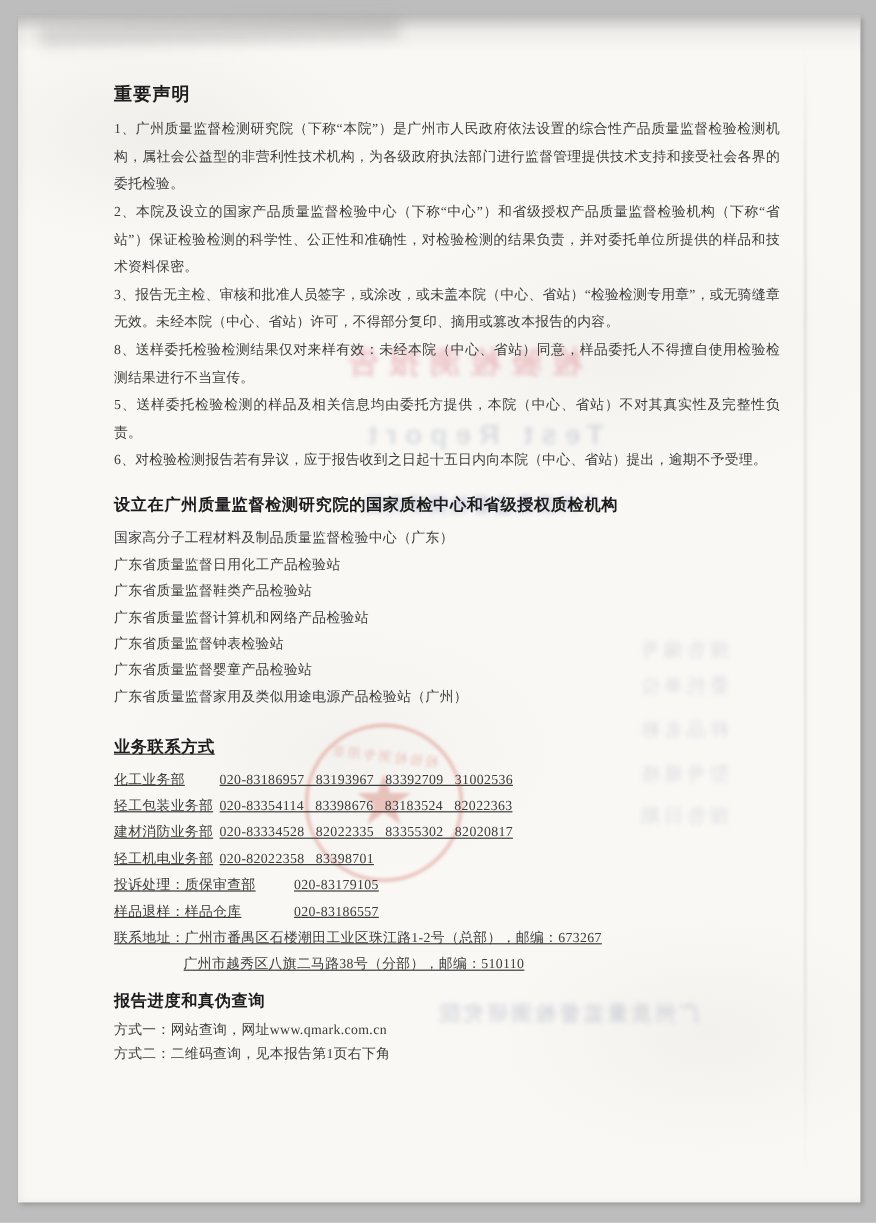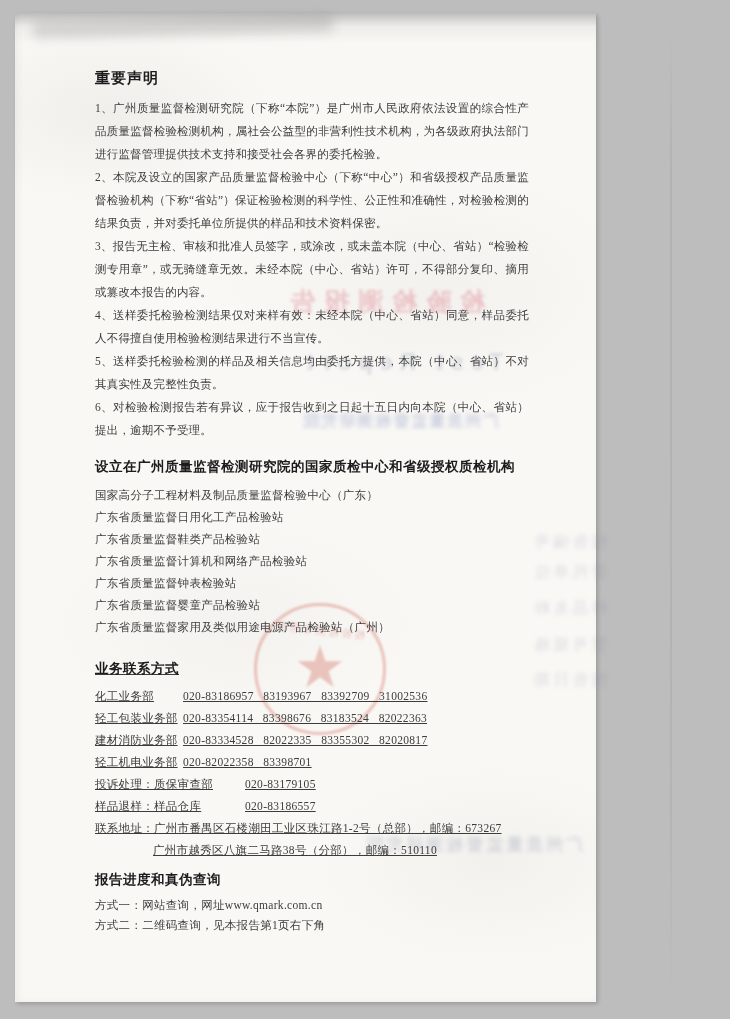--- a/index.html
+++ b/index.html
@@ -4,21 +4,21 @@
 <style>
   * { margin:0; padding:0; box-sizing:border-box; }
   html,body { width:730px; height:1019px; }
   body {
     position:relative;
     background:#bdbdbd;
     font-family:"Liberation Serif", serif;
     overflow:hidden;
   }
   .paper {
-    position:absolute; left:15px; top:13px; width:581px; height:989px;
+    position:absolute; left:15px; top:13px; width:702px; height:989px;
     background:
       radial-gradient(240px 130px at 16% 10%, rgba(160,155,150,0.10), transparent 70%),
       radial-gradient(300px 170px at 72% 28%, rgba(168,163,158,0.08), transparent 70%),
       radial-gradient(260px 150px at 38% 62%, rgba(168,163,158,0.07), transparent 70%),
       radial-gradient(250px 140px at 82% 86%, rgba(162,158,152,0.08), transparent 70%),
       #f9f8f5;
     box-shadow: inset 3px 0 7px rgba(0,0,0,0.05), 2px 2px 4px rgba(0,0,0,0.18);
   }
   .paper::before { 
     content:""; position:absolute; left:0; top:0; right:0; height:30px; z-index:3;
@@ -115,21 +115,21 @@
   </div>
   <div class="crease"></div>
 
   <div class="content">
 
     <section>
       <h2 class="sec">重要声明</h2>
       <p class="stmt">1、广州质量监督检测研究院（下称“本院”）是广州市人民政府依法设置的综合性产品质量监督检验检测机构，属社会公益型的非营利性技术机构，为各级政府执法部门进行监督管理提供技术支持和接受社会各界的委托检验。</p>
       <p class="stmt">2、本院及设立的国家产品质量监督检验中心（下称“中心”）和省级授权产品质量监督检验机构（下称“省站”）保证检验检测的科学性、公正性和准确性，对检验检测的结果负责，并对委托单位所提供的样品和技术资料保密。</p>
       <p class="stmt">3、报告无主检、审核和批准人员签字，或涂改，或未盖本院（中心、省站）“检验检测专用章”，或无骑缝章无效。未经本院（中心、省站）许可，不得部分复印、摘用或篡改本报告的内容。</p>
-      <p class="stmt">4、送样委托检验检测结果仅对来样有效：未经本院（中心、省站）同意，样品委托人不得擅自使用检验检测结果进行不当宣传。</p>
+      <p class="stmt">8、送样委托检验检测结果仅对来样有效：未经本院（中心、省站）同意，样品委托人不得擅自使用检验检测结果进行不当宣传。</p>
       <p class="stmt">5、送样委托检验检测的样品及相关信息均由委托方提供，本院（中心、省站）不对其真实性及完整性负责。</p>
       <p class="stmt">6、对检验检测报告若有异议，应于报告收到之日起十五日内向本院（中心、省站）提出，逾期不予受理。</p>
     </section>
 
     <section class="centers">
       <h3 class="sec">设立在广州质量监督检测研究院的国家质检中心和省级授权质检机构</h3>
       <div class="ln">国家高分子工程材料及制品质量监督检验中心（广东）</div>
       <div class="ln">广东省质量监督日用化工产品检验站</div>
       <div class="ln">广东省质量监督鞋类产品检验站</div>
       <div class="ln">广东省质量监督计算机和网络产品检验站</div>

